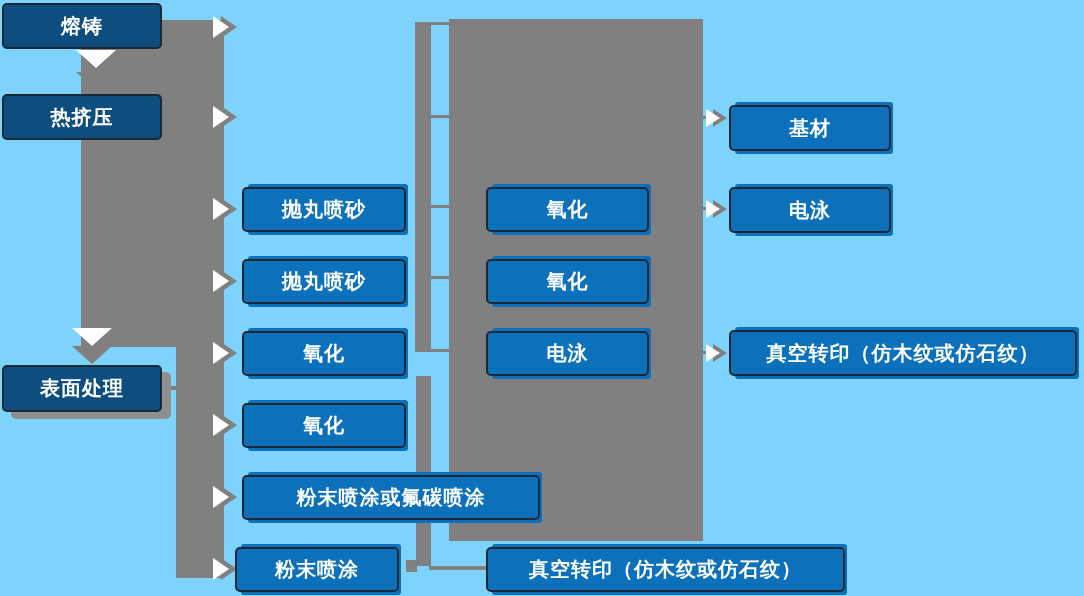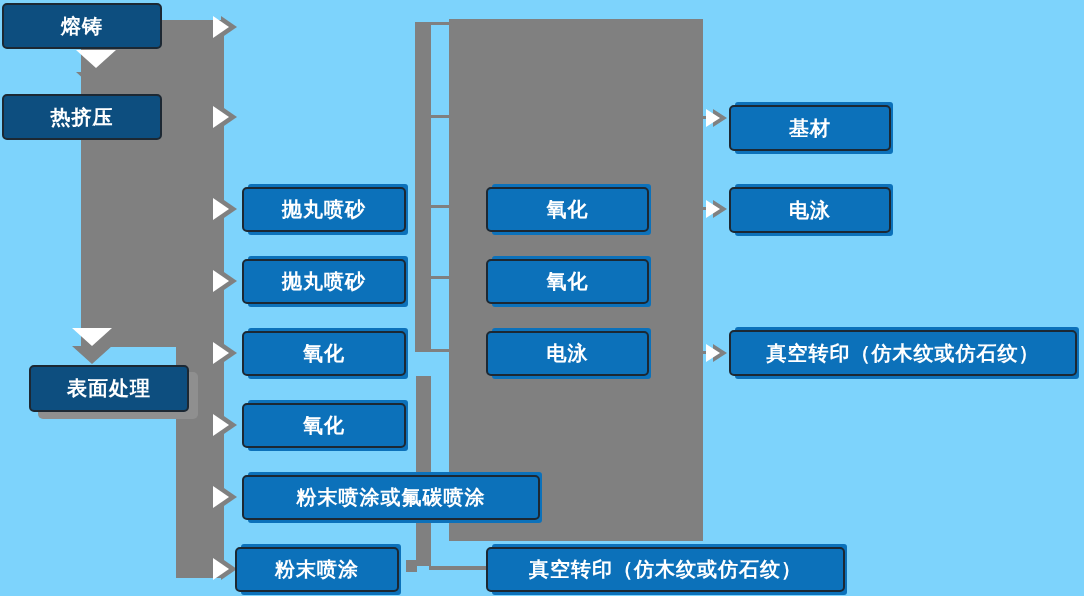--- a/index.html
+++ b/index.html
@@ -17,21 +17,21 @@
     border-radius:5px;
     color:#fff;font-size:20px;font-weight:700;letter-spacing:1px;
     display:flex;align-items:center;justify-content:center;
     box-sizing:border-box;
     box-shadow:4px -5px 0 -2px var(--blue,#0C71BA),4px 5px 0 -2px var(--blue,#0C71BA);
   }
   .node-dark{
     background:var(--darkblue,#0D4E7F);
     box-shadow:none;
   }
-  .node-dark.shadowed{box-shadow:9px 7px 0 0 #8f8f8f;margin-left:27px;}
+  .node-dark.shadowed{box-shadow:9px 7px 0 0 #8f8f8f;}
   
   .tri{position:absolute;width:0;height:0;z-index:2;}
   .tri-r-g{border-left:16px solid var(--gray,#808080);border-top:11px solid transparent;border-bottom:11px solid transparent;}
   .tri-r-w{border-left:16px solid #ffffff;border-top:11px solid transparent;border-bottom:11px solid transparent;z-index:3;}
   .tri-r-g.sm{border-left-width:14px;border-top-width:9px;border-bottom-width:9px;}
   .tri-r-w.sm{border-left-width:14px;border-top-width:9px;border-bottom-width:9px;}
   .tri-d-g{border-top:18px solid var(--gray,#808080);border-left:20px solid transparent;border-right:20px solid transparent;}
   .tri-d-w{border-top:18px solid #ffffff;border-left:20px solid transparent;border-right:20px solid transparent;z-index:3;}
 </style>
 </head>

